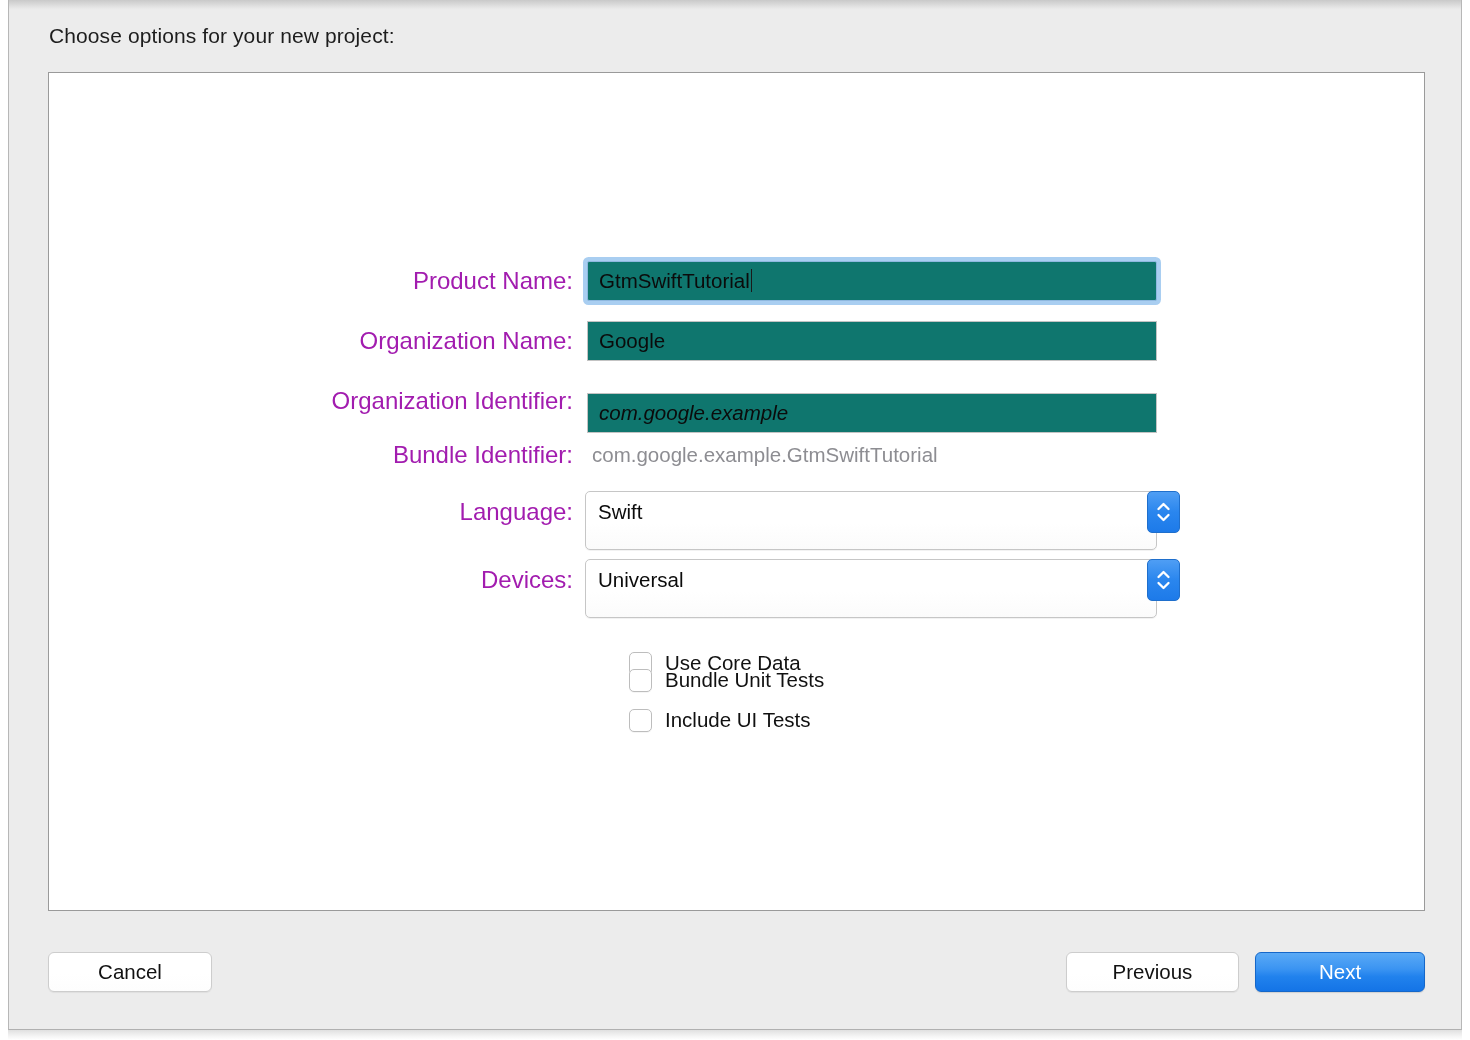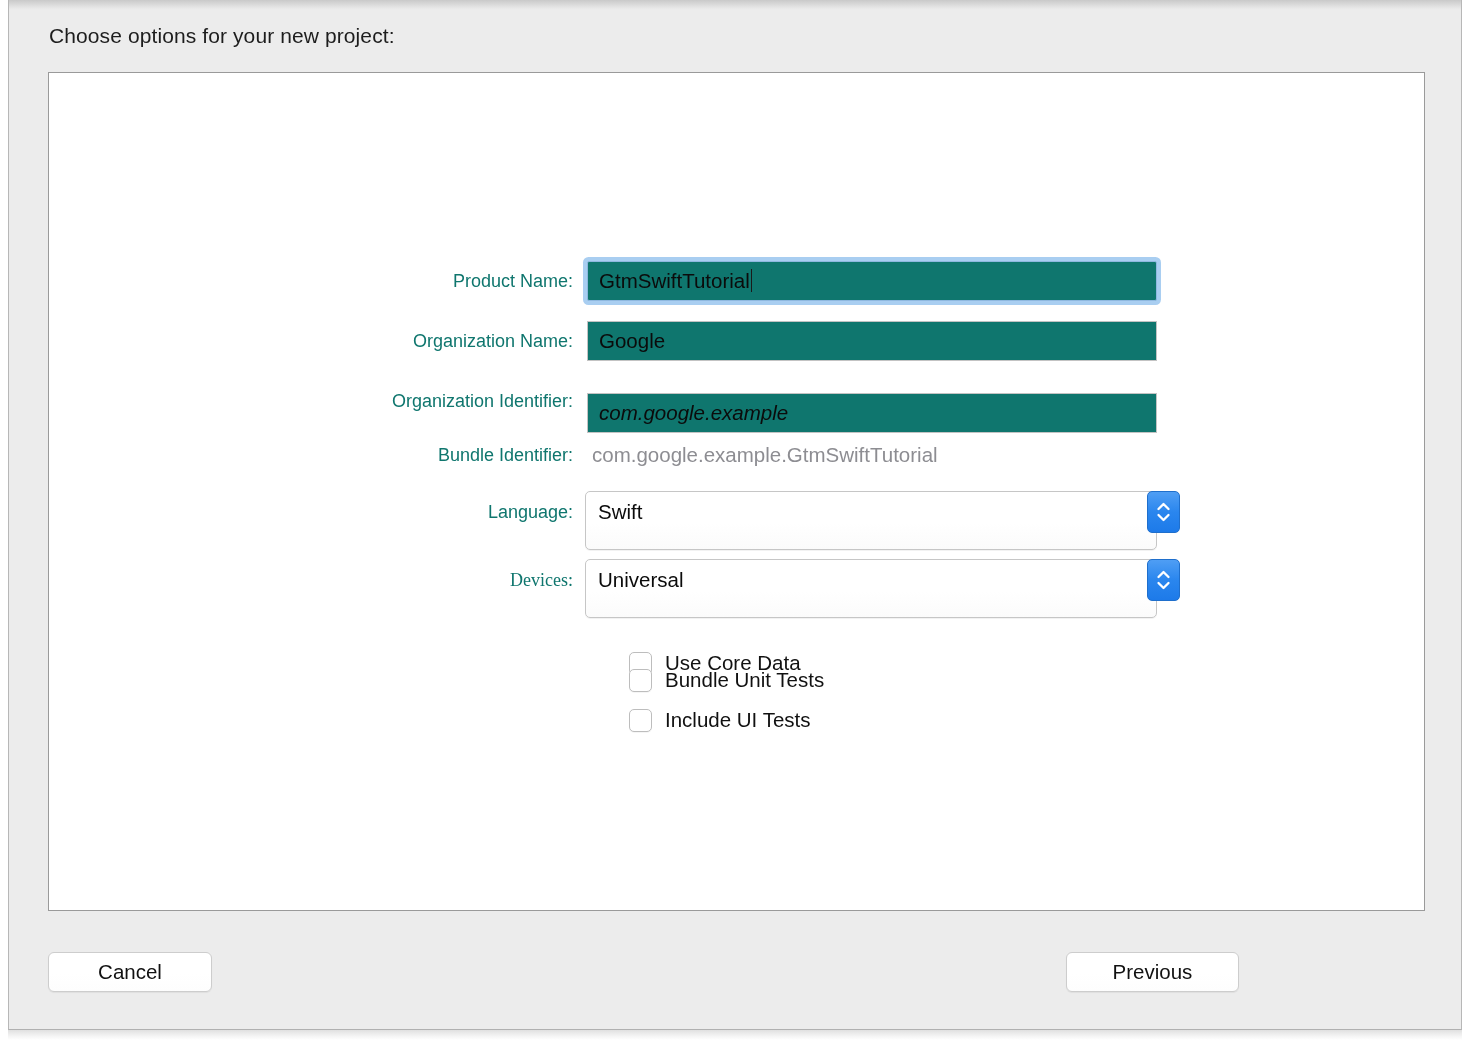--- a/index.html
+++ b/index.html
@@ -92,22 +92,22 @@
     left: 0;
     top: 0;
     width: 100%;
     height: 100%;
   }
   .label-cell {
     position: absolute;
     left: 124px;
     width: 400px;
     text-align: right;
-    font-size: 18px;
-    color: #0f766e;
+    font-size: 24px;
+    color: #a21caf;
     white-space: nowrap;
     line-height: 44px;
   }
 
   .textfield {
     position: absolute;
     left: 538px;
     width: 570px;
     height: 40px;
     background: #0f766e;
@@ -267,21 +267,21 @@
       <div class="popup" style="top:418px;">
         <span class="popup-value">Swift</span>
         <span class="stepper">
           <svg width="17" height="26" viewBox="0 0 17 26" aria-hidden="true">
             <polyline points="3.5,10 8.5,5 13.5,10" fill="none" stroke="#ffffff" stroke-width="2.3" stroke-linecap="round" stroke-linejoin="round"></polyline>
             <polyline points="3.5,16 8.5,21 13.5,16" fill="none" stroke="#ffffff" stroke-width="2.3" stroke-linecap="round" stroke-linejoin="round"></polyline>
           </svg>
         </span>
       </div>
 
-      <div class="label-cell" style="top:485px;font-family:Liberation Serif, serif;">Devices:</div>
+      <div class="label-cell" style="top:485px;">Devices:</div>
       <div class="popup" style="top:486px;">
         <span class="popup-value">Universal</span>
         <span class="stepper">
           <svg width="17" height="26" viewBox="0 0 17 26" aria-hidden="true">
             <polyline points="3.5,10 8.5,5 13.5,10" fill="none" stroke="#ffffff" stroke-width="2.3" stroke-linecap="round" stroke-linejoin="round"></polyline>
             <polyline points="3.5,16 8.5,21 13.5,16" fill="none" stroke="#ffffff" stroke-width="2.3" stroke-linecap="round" stroke-linejoin="round"></polyline>
           </svg>
         </span>
       </div>
 
@@ -300,16 +300,17 @@
         <span class="checkrow-label">Include UI Tests</span>
       </div>
 
     </div>
   </div>
 
   <div class="btn btn-plain" style="left:39px; top:952px; width:164px;">Cancel</div>
 
   <div class="btn btn-plain" style="left:1057px; top:952px; width:173px;">Previous</div>
 
+  <div class="btn btn-default" style="left:1246px; top:952px; width:170px;">Next</div>
 
 </div>
 
 <div class="window-shadow-bottom"></div>
 
 </body></html>

